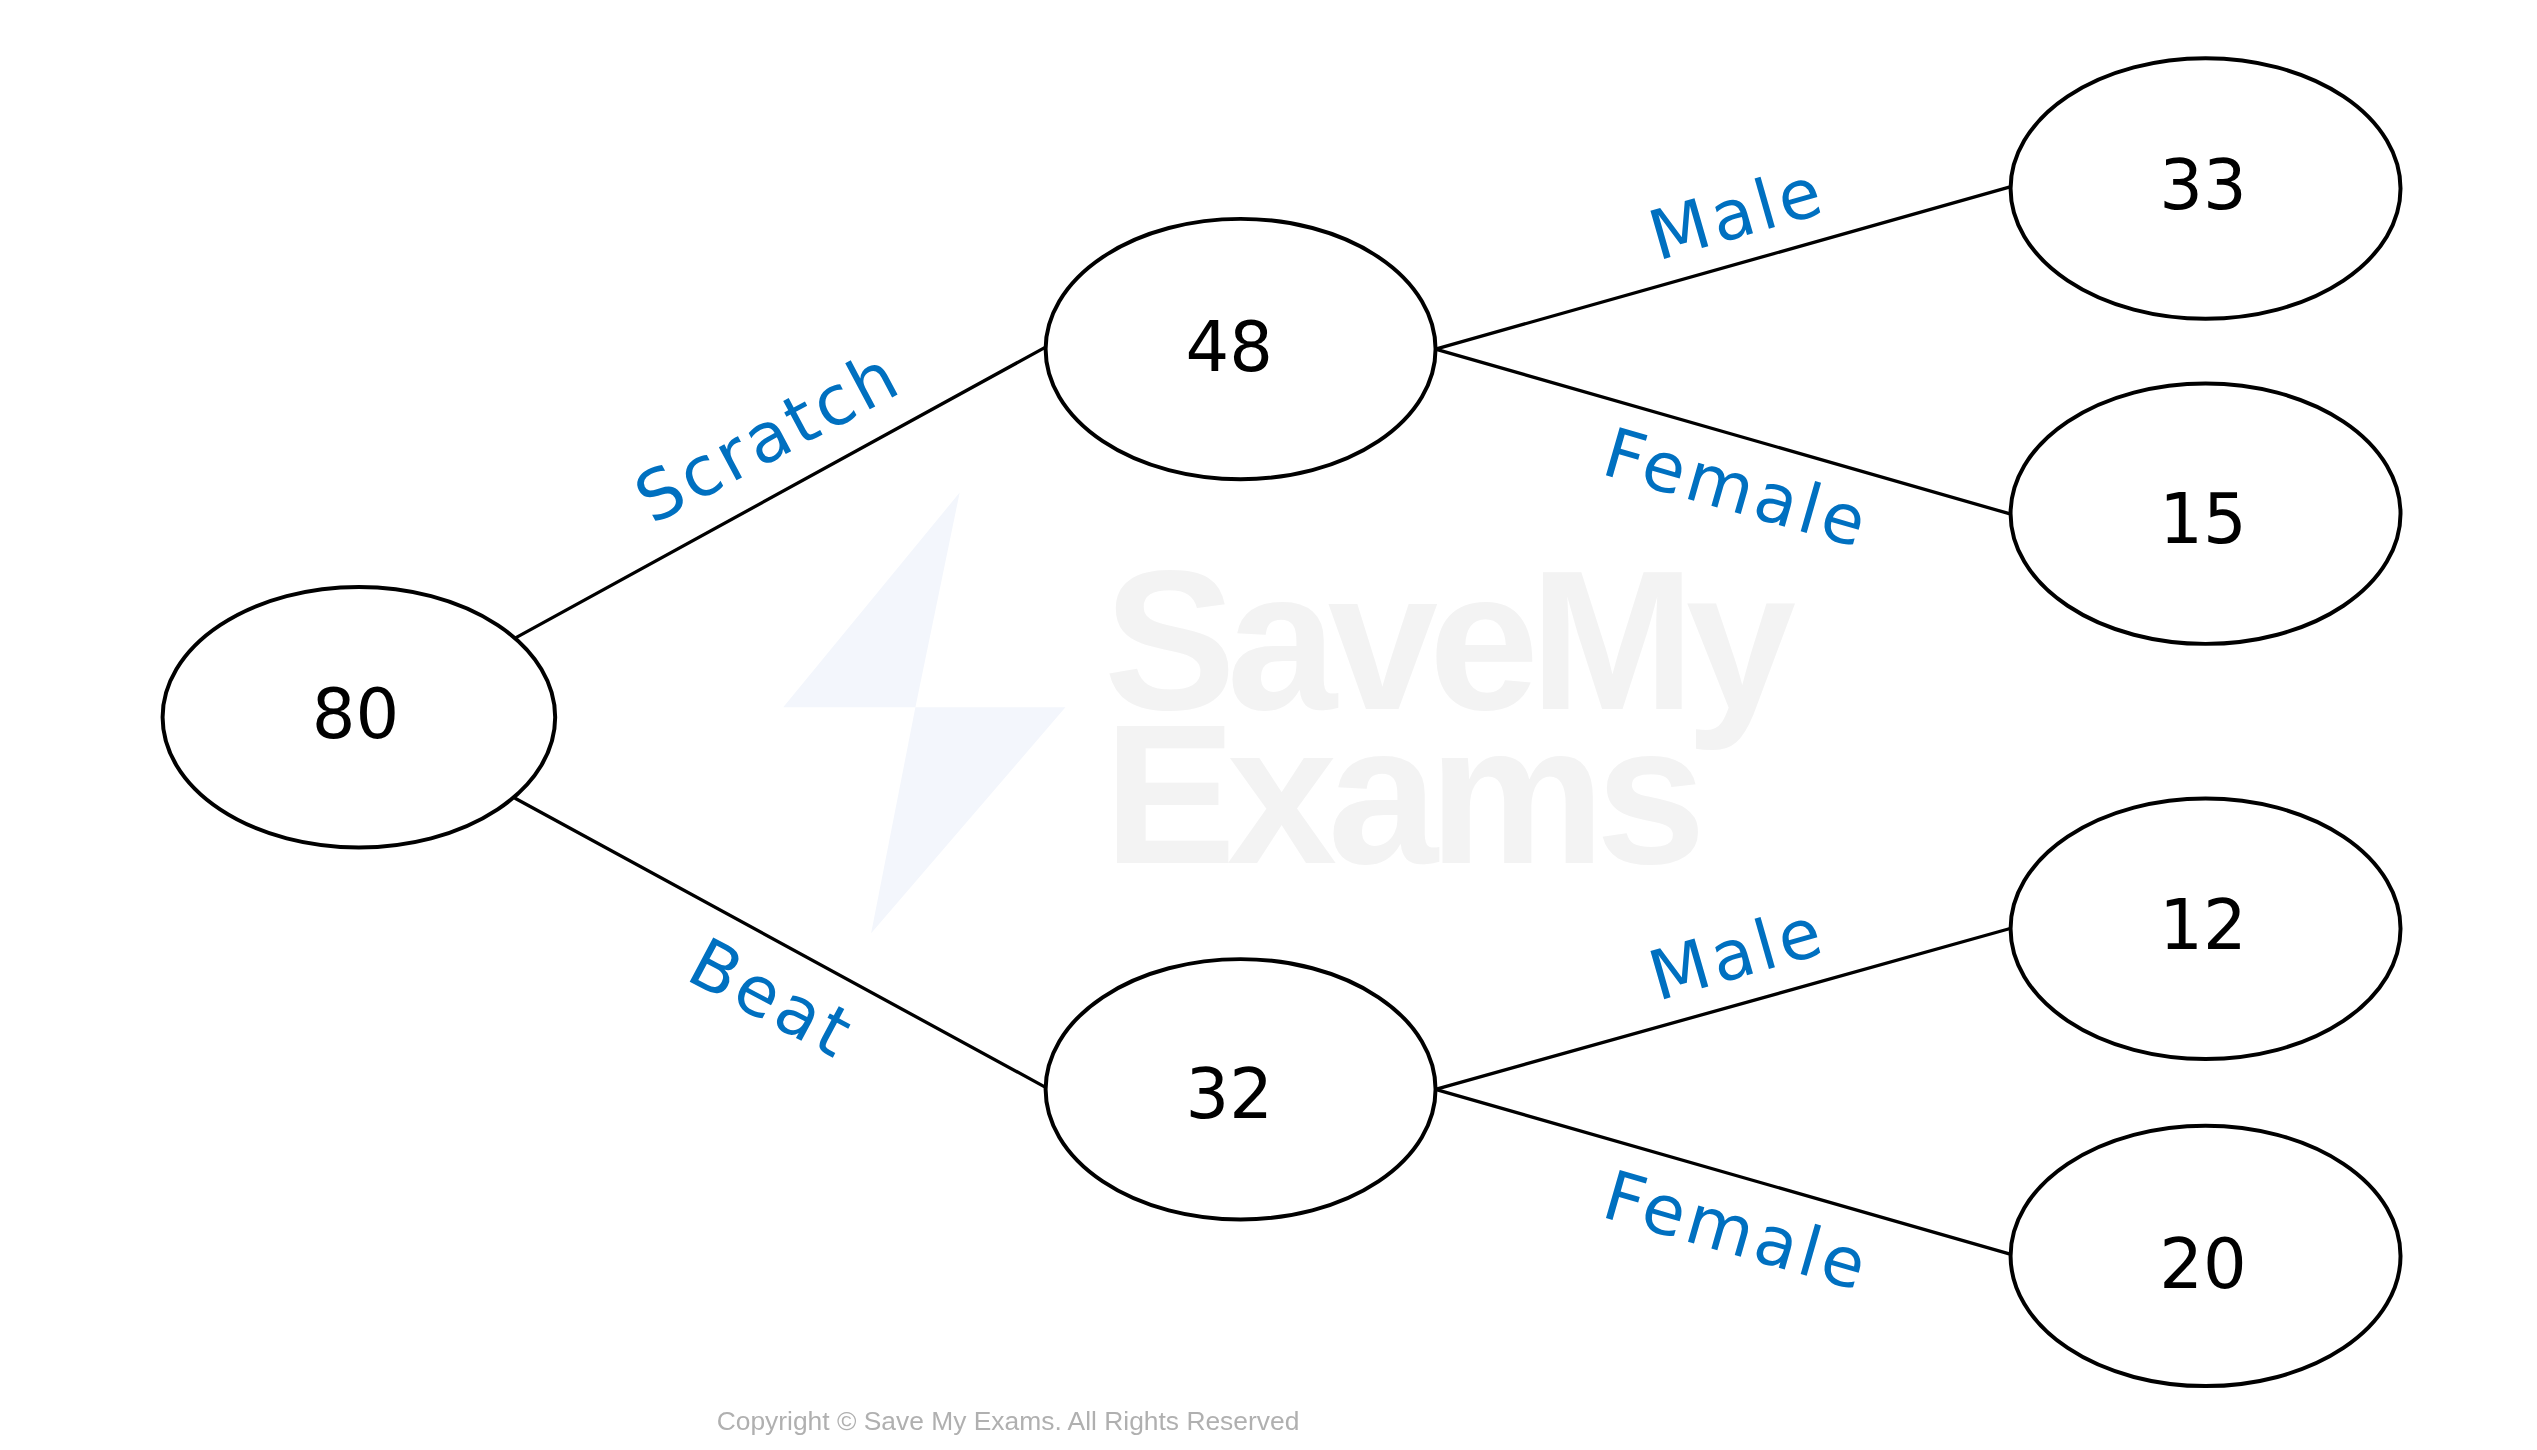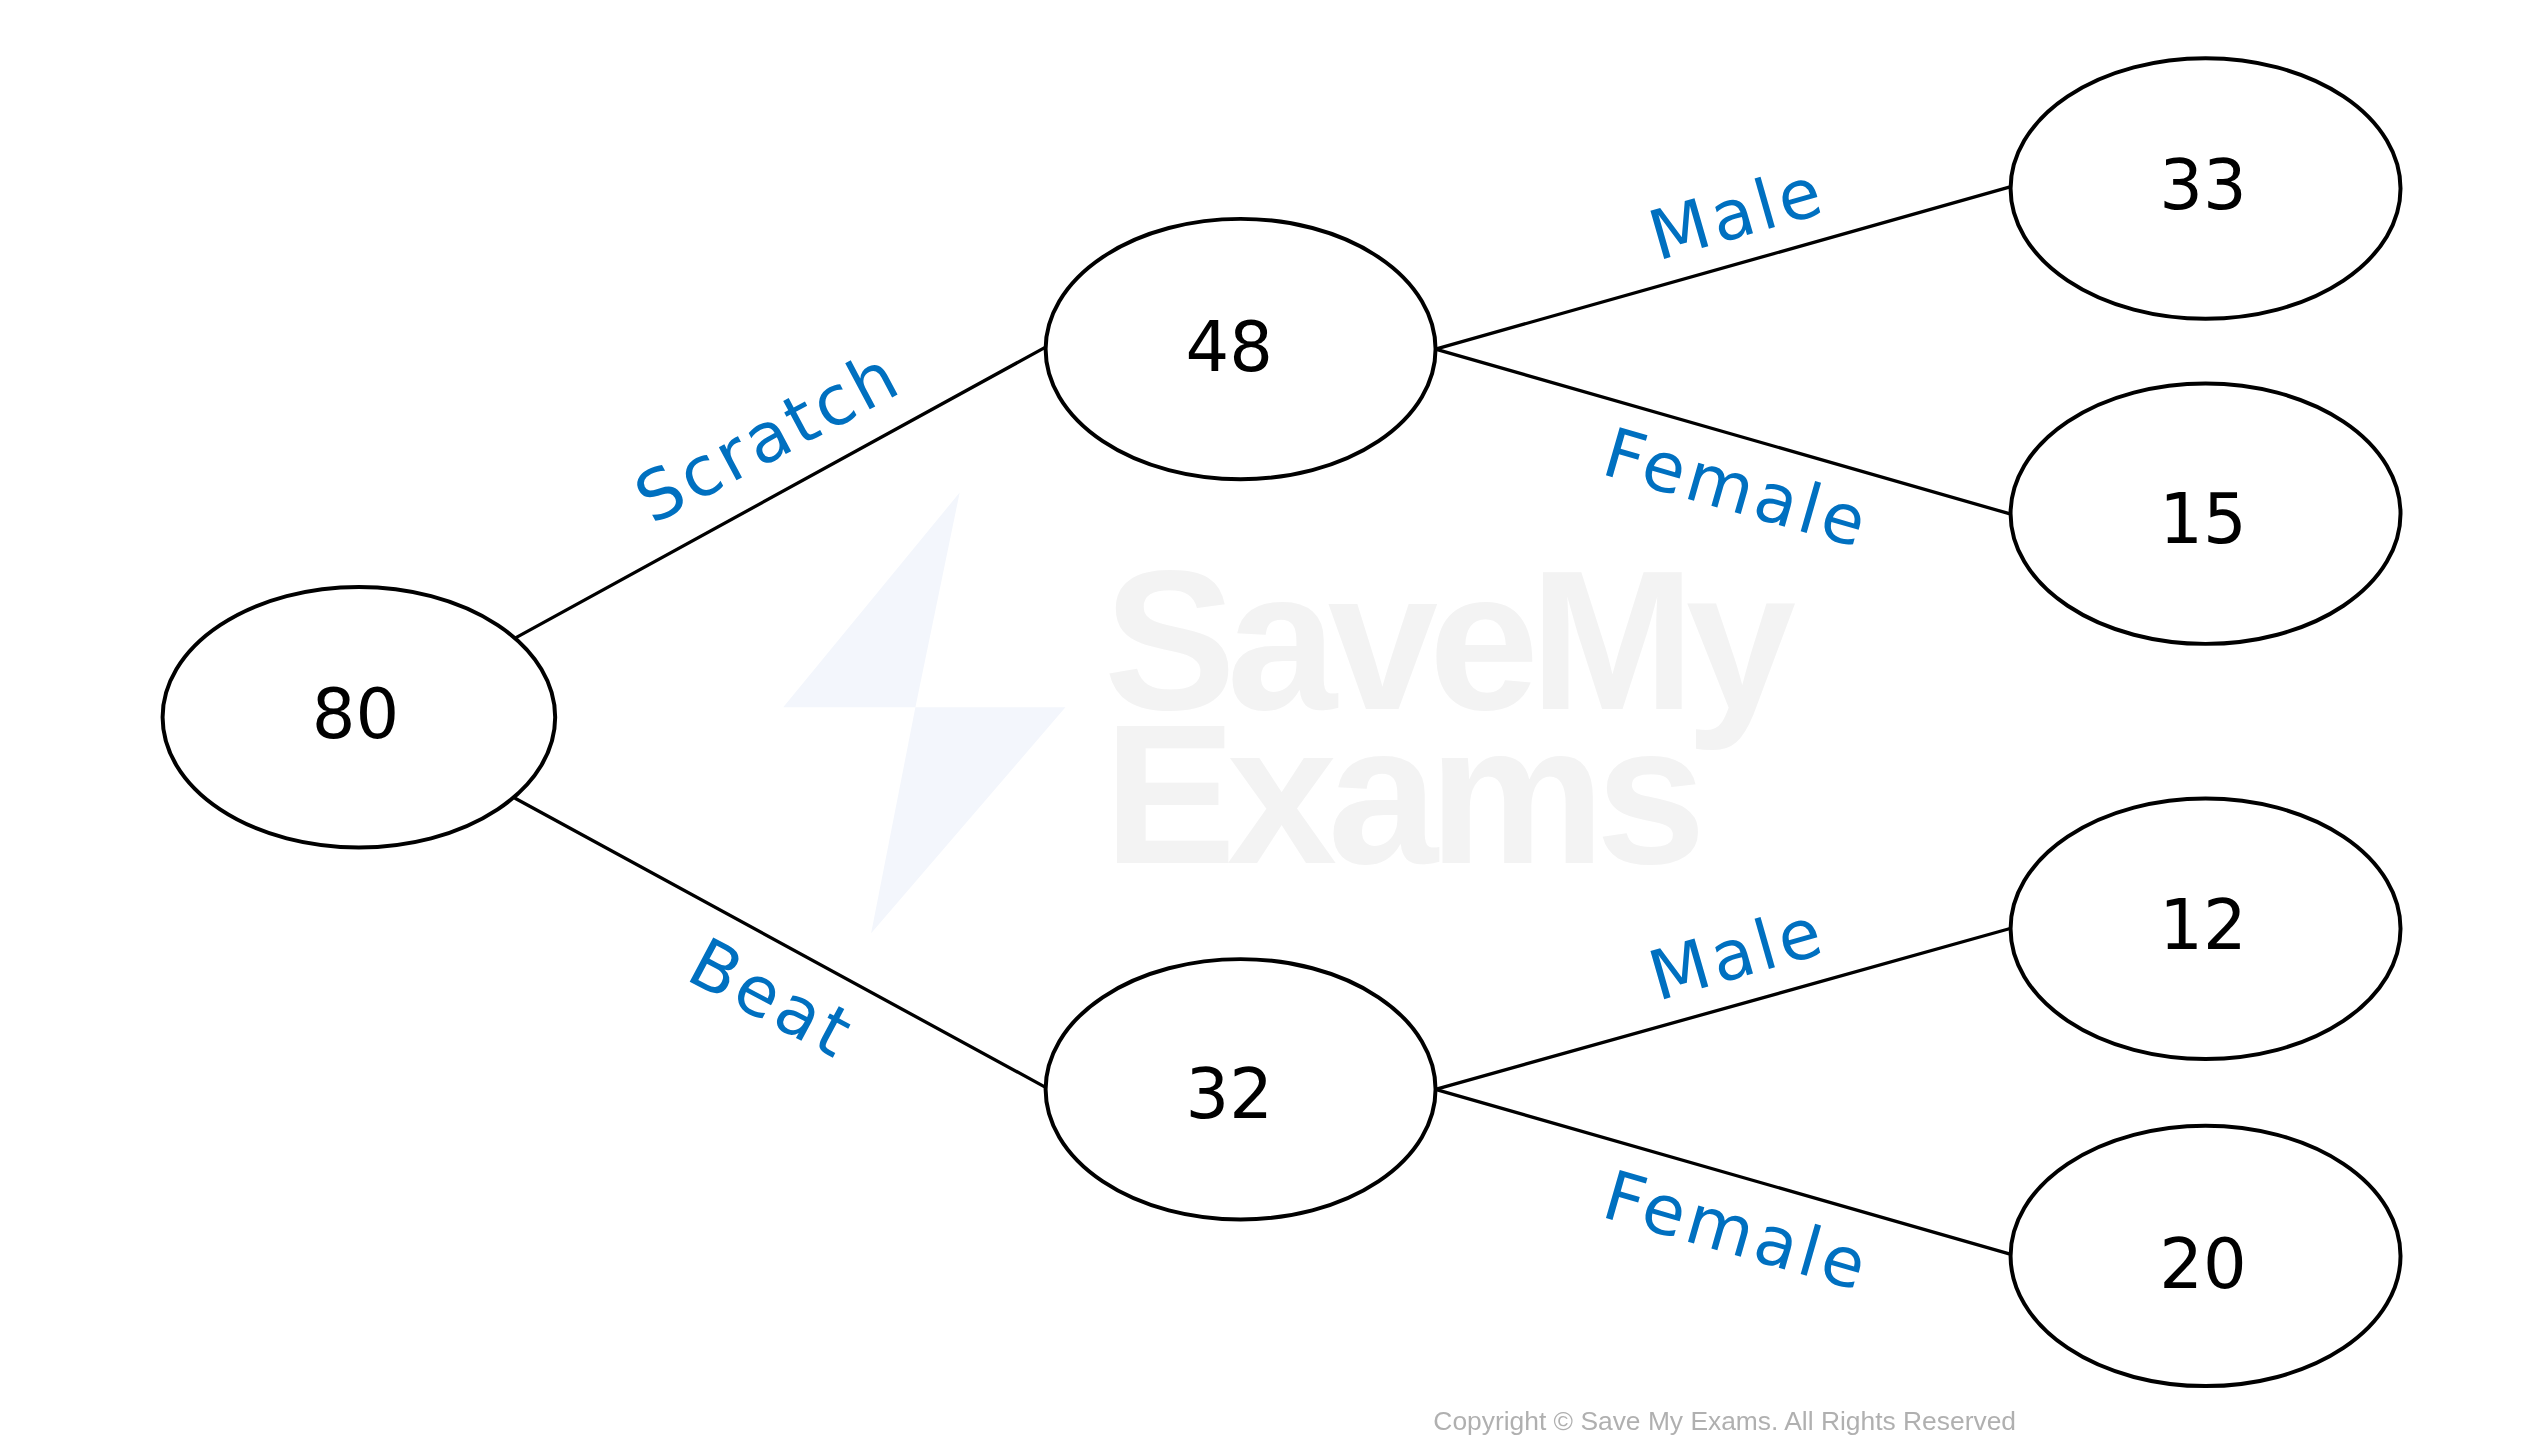--- a/index.html
+++ b/index.html
@@ -3,21 +3,21 @@
   <meta charset="utf-8">
   <style>
     html, body { margin: 0; padding: 0; background: #ffffff; }
     body { width: 2538px; height: 1451px; position: relative; overflow: hidden; font-family: "DejaVu Sans", sans-serif; }
     #diagram { position: absolute; left: 0; top: 0; width: 2538px; height: 1451px; }
     .node-ellipse { fill: #ffffff; stroke: #000000; stroke-width: 6; }
     .branch-line { stroke: #000000; stroke-width: 5; stroke-linecap: round; }
     .node-text { font-family: "DejaVu Sans", sans-serif; font-size: 104px; fill: #000000; text-anchor: middle; dominant-baseline: central; }
     .branch-label { font-family: "DejaVu Sans", sans-serif; font-size: 104px; fill: #0070c0; text-anchor: middle; dominant-baseline: central; letter-spacing: 6px; }
     .wm-text { font-family: "Liberation Sans", sans-serif; font-weight: bold; font-size: 300px; fill: #f3f3f3; letter-spacing: -14px; }
-    .copyright { position: absolute; left: 0; width: 2016px; top: 1406px; text-align: right; font-family: "Liberation Sans", sans-serif; font-size: 26.4px; color: #b0b0b0; }
+    .copyright { position: absolute; left: 0; width: 2016px; top: 1406px; text-align: center; font-family: "Liberation Sans", sans-serif; font-size: 26.4px; color: #b0b0b0; }
   </style>
 </head>
 <body>
 
 <svg id="diagram" viewBox="0 0 3840 2195" xmlns="http://www.w3.org/2000/svg">
 
   <g>
     <polygon points="1452,745 1185,1070 1385,1070 1318,1412 1612,1070 1385,1070" fill="#f3f6fc"></polygon>
     <text class="wm-text" x="1670" y="1072">SaveMy</text>
     <text class="wm-text" x="1670" y="1305">Exams</text>

